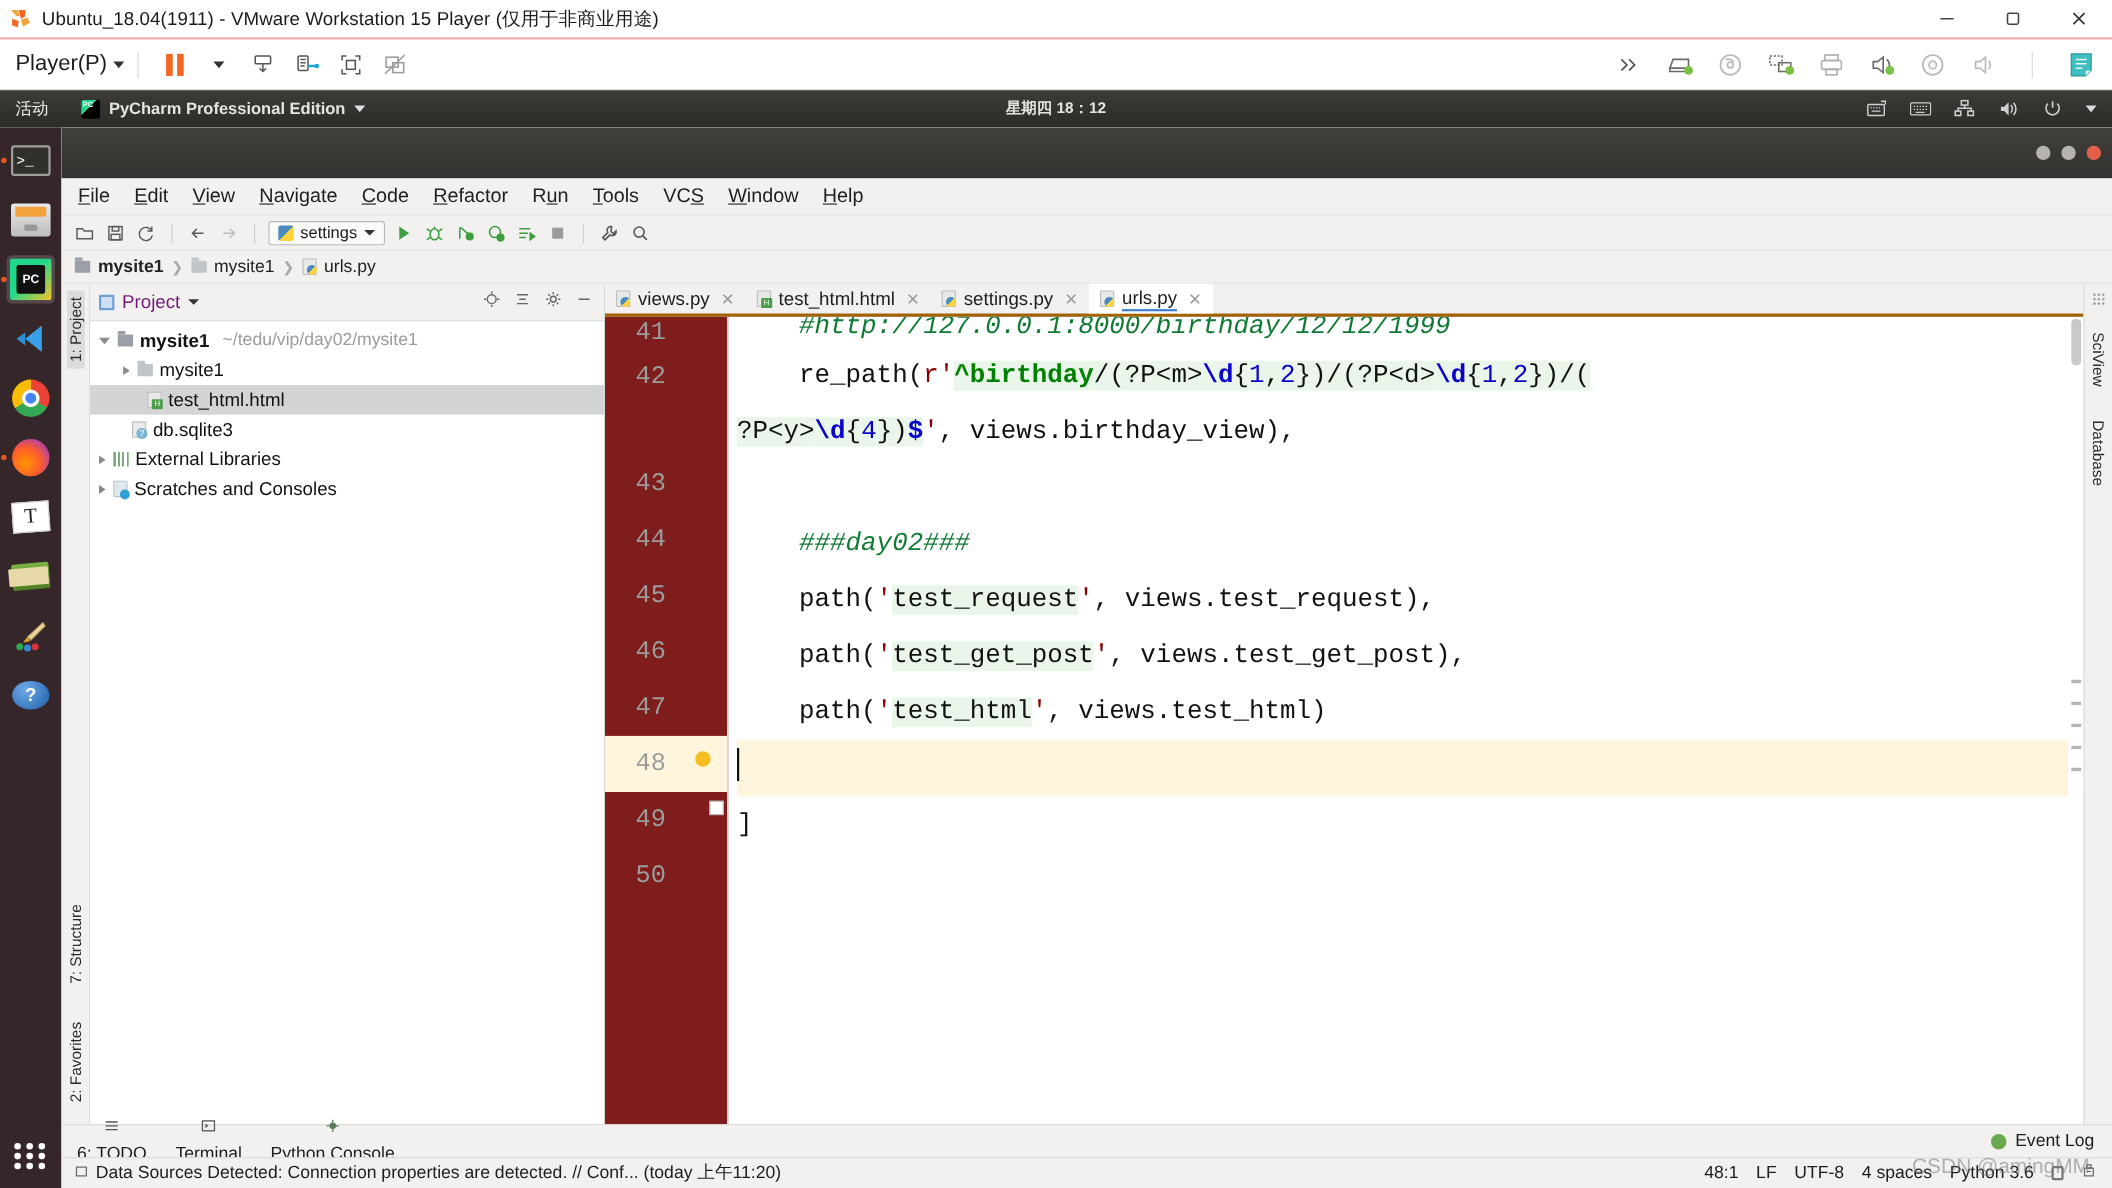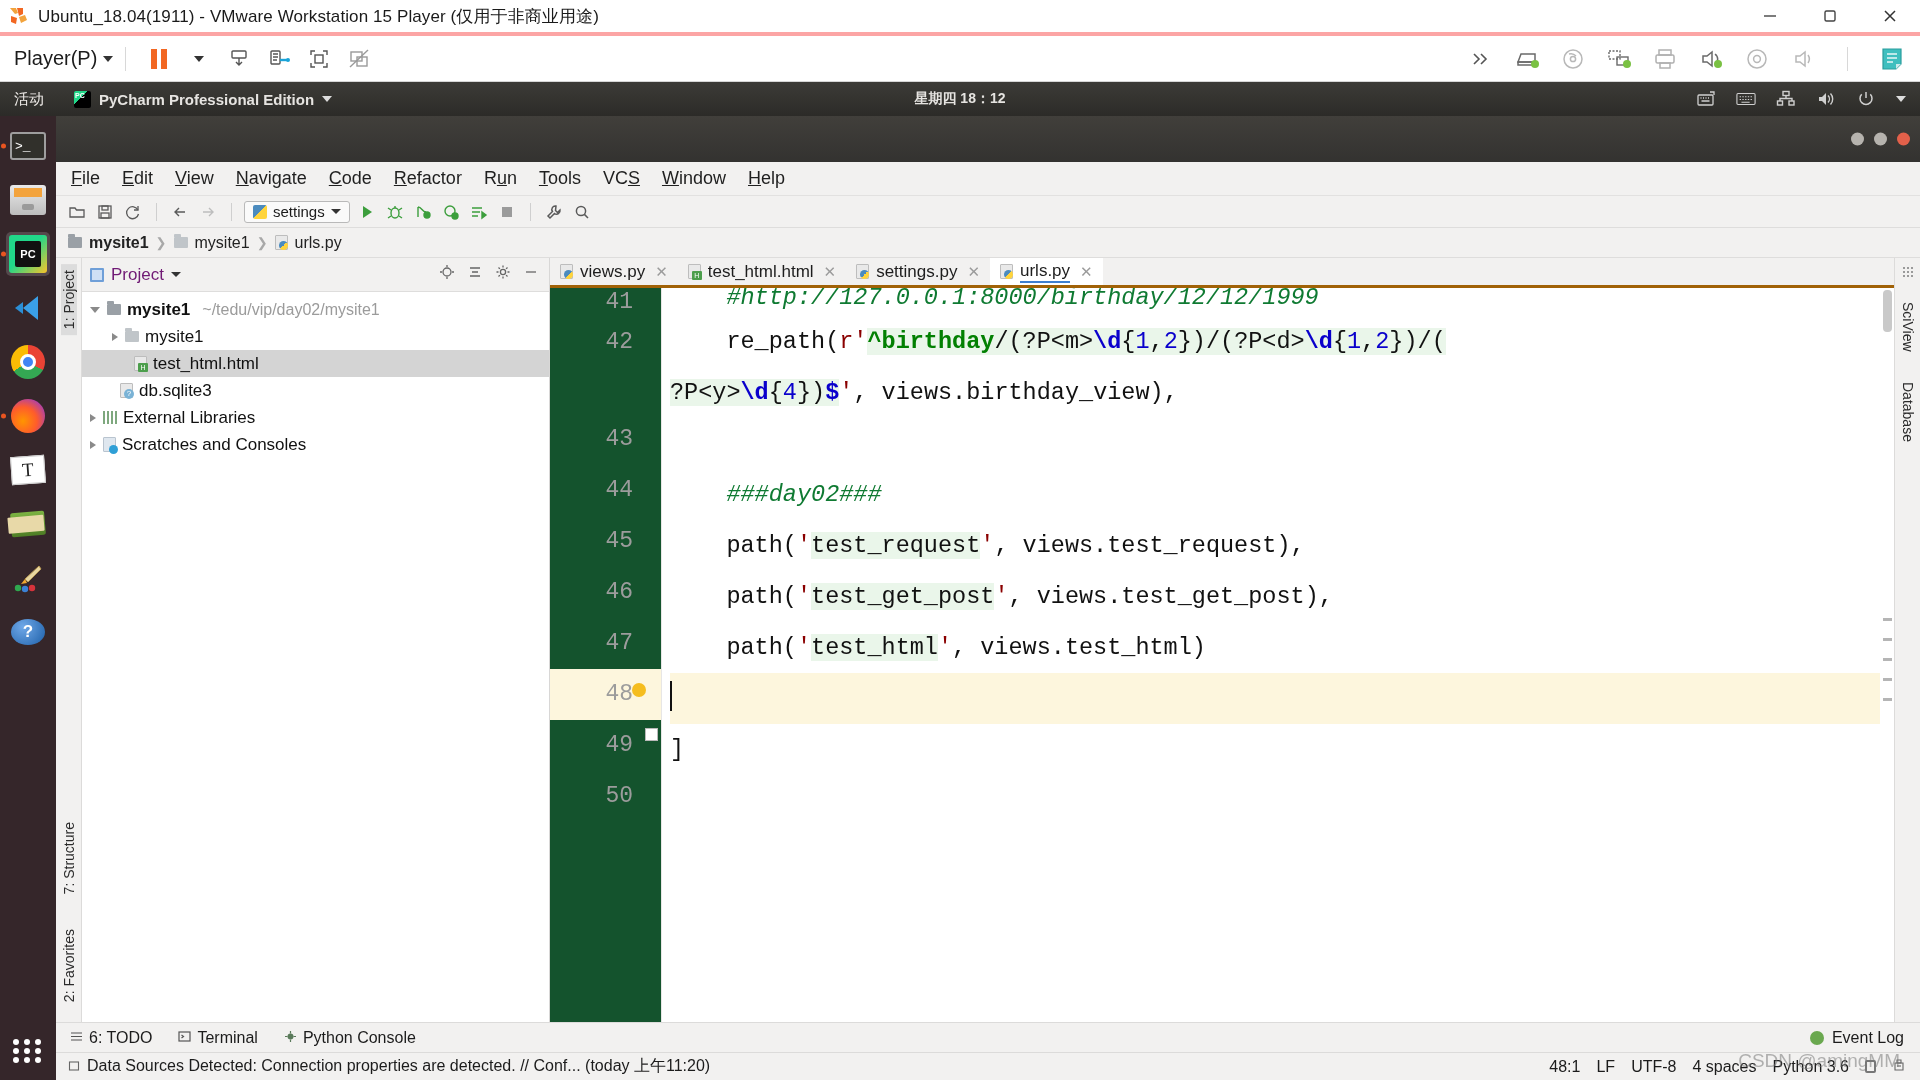--- a/index.html
+++ b/index.html
@@ -9,21 +9,21 @@
     font-family: "Liberation Sans", sans-serif;
     background: #ffffff;
   }
   .app { position: relative; width: 1920px; height: 1080px; }
 
   
   .vm-titlebar {
     position: absolute; left: 0; top: 0; width: 1920px; height: 36px;
     background: #ffffff;
     display: flex; align-items: center;
-    border-bottom: 4px solid #fca5a5;
+    border-bottom: 2px solid #fca5a5;
   }
   .vm-logo { width: 22px; height: 22px; margin-left: 8px; margin-right: 8px; position: relative; flex: 0 0 auto;}
   .vm-title-text {
     font-size: 17px; color: #1a1a1a; letter-spacing: 0.1px;
     white-space: nowrap;
   }
   .vm-win-buttons { margin-left: auto; display: flex; height: 36px; }
   .vm-win-btn {
     width: 60px; height: 36px; display: flex; align-items: center; justify-content: center;
     color: #444;
@@ -190,22 +190,22 @@
     height: 30px; background: #f2f1f0; display: flex; align-items: stretch;
     border-bottom: 3px solid #a16207; font-size: 17px;
   }
   .tab { display:flex; align-items:center; gap:7px; padding: 0 10px; color:#1d1d1d; position: relative;}
   .tab .x { color:#9b9b9b; font-size:15px; margin-left: 3px;}
   .tab.active { background:#ffffff; }
   .tab.active .tname { border-bottom: 2px solid #3e7fd0; }
 
   .editor-area { flex: 1; display: flex; min-height: 0; position: relative; overflow: hidden;}
   .gutter {
-    width: 112px; background: #14532d; color: #9c9c9c; font-family: "Liberation Mono", monospace;
-    font-size: 23px; text-align: right; padding-top: 0; position: relative; flex: 0 0 112px;
+    width: 112px; background: #7f1d1d; color: #9c9c9c; font-family: "Liberation Mono", monospace;
+    font-size: 23px; text-align: center; padding-top: 0; position: relative; flex: 0 0 112px;
     border-right: 1px solid #e7e6e5;
   }
   .gutter .gl { height: 51px; line-height: 51px; padding-right: 28px; }
   .gutter .gl.cur { background:#fdf6dd; }
   .bulb { position:absolute; left: 82px; width: 14px; height: 14px; border-radius:50%; background:#f5bd1f; }
   .fold { position:absolute; right: 3px; width: 13px; height: 13px; border:1px solid #b9b9b9; background:#fff; }
 
   .code {
     flex: 1; font-family: "Liberation Mono", monospace; font-size: 23.5px;
     color: #111; position: relative; padding-left: 8px; min-width:0; overflow:hidden;
@@ -234,21 +234,21 @@
     display:flex; flex-direction: column; align-items:center; padding-top: 8px; gap: 18px;
   }
   .grip { width: 12px; height: 12px; background:
      radial-gradient(#9a9a9a 1px, transparent 1.2px) 0 0/4px 4px; }
 
   
   .pc-toolwindow-bar {
     height: 30px; background: #f2f1f0; display:flex; align-items:center; gap: 26px;
     padding-left: 14px; border-top: 1px solid #dcdbda; font-size: 16px; color: #1c1c1c;
   }
-  .tw-item { display:flex; align-items:center; gap:6px; }
+  .tw-item { display:flex; align-items:center; gap:6px;flex-direction:column; }
   .tw-right { margin-left:auto; display:flex; align-items:center; gap:8px; padding-right: 16px;}
   .evt-dot { width:14px;height:14px;border-radius:50%;background:#6aa84f;}
   .pc-statusbar {
     height: 28px; background: #f2f1f0; display:flex; align-items:center;
     padding-left: 12px; border-top: 1px solid #dcdbda; font-size: 16px; color: #1c1c1c;
   }
   .sb-right { margin-left:auto; display:flex; align-items:center; gap: 16px; padding-right: 14px;}
   .lock-ico { width:11px;height:13px;border:2px solid #777;border-radius:2px;position:relative;}
 
   .watermark {

